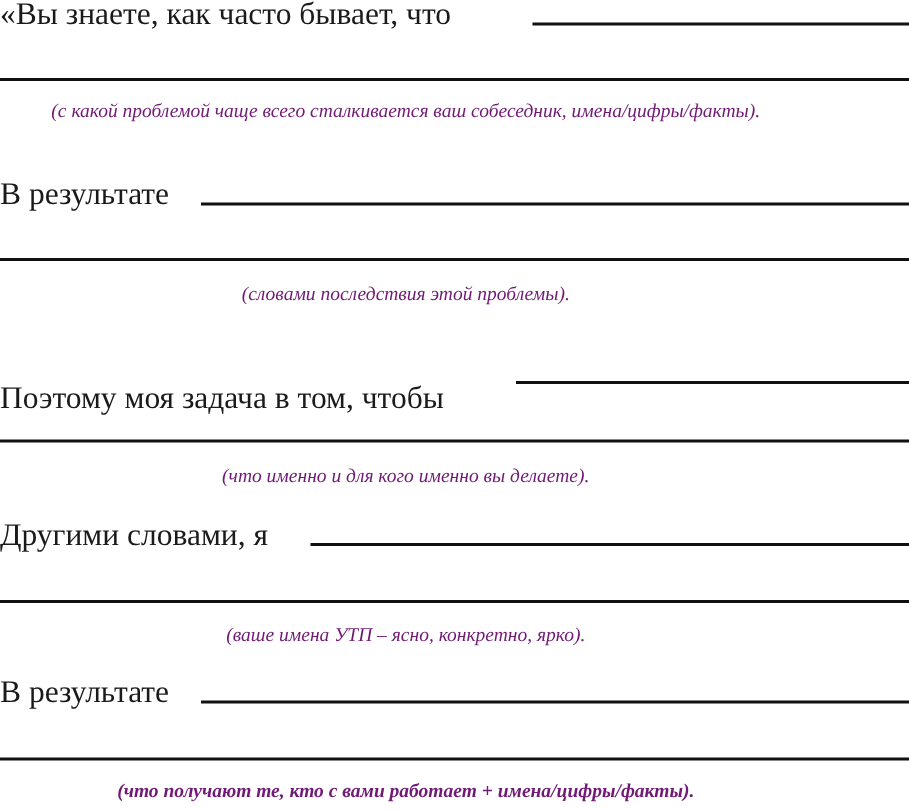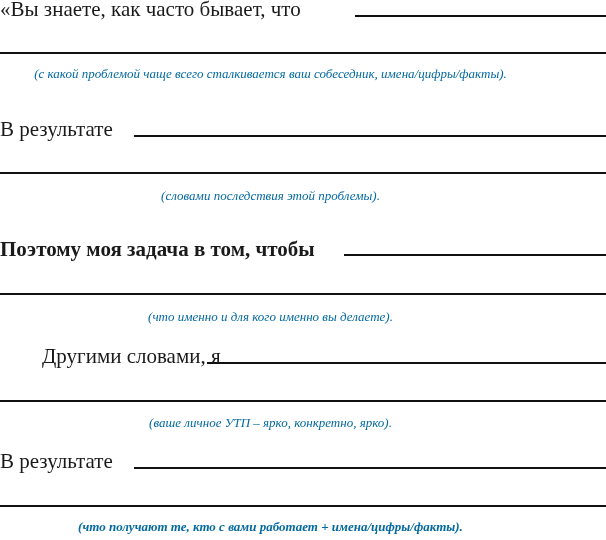--- a/index.html
+++ b/index.html
@@ -1,40 +1,40 @@
 <!DOCTYPE html>
 <html><head>
   <meta charset="utf-8">
   <style>
     html, body { margin: 0; padding: 0; background: #ffffff; }
     body { width: 606px; height: 540px; position: relative; overflow: hidden; color: #1a1a1a; }
     .prompt { position: absolute; left: 0; font-family: "Liberation Serif", "DejaVu Serif", serif; font-size: 21px; line-height: 24px; white-space: nowrap; color: #1a1a1a; }
     .uline { position: absolute; height: 1.5px; background: #111; }
     .full { position: absolute; left: 0; width: 606px; height: 1.5px; background: #111; }
-    .hint { position: absolute; left: 0; width: 541px; text-align: center; font-family: "Liberation Serif", "DejaVu Serif", serif; font-style: italic; font-size: 13px; line-height: 16px; white-space: nowrap; color: #0369a1; }
+    .hint { position: absolute; left: 0; width: 541px; text-align: center; font-family: "Liberation Serif", "DejaVu Serif", serif; font-style: italic; font-size: 13px; line-height: 16px; white-space: nowrap; color: #701a75; }
   </style>
 </head>
 <body>
 
 <div class="prompt" style="top:-3px;">«Вы знаете, как часто бывает, что</div>
 <div class="uline" style="left:355px; width:251px; top:15px;"></div>
 <div class="full" style="top:52px;"></div>
 <div class="hint" style="top:66px;">(с какой проблемой чаще всего сталкивается ваш собеседник, имена/цифры/факты).</div>
 
 <div class="prompt" style="top:117px;">В результате</div>
 <div class="uline" style="left:134px; width:472px; top:135px;"></div>
 <div class="full" style="top:172px;"></div>
 <div class="hint" style="top:188px;">(словами последствия этой проблемы).</div>
 
-<div class="prompt" style="top:237px;font-weight:bold;">Поэтому моя задача в том, чтобы</div>
+<div class="prompt" style="top:253px;">Поэтому моя задача в том, чтобы</div>
 <div class="uline" style="left:344px; width:262px; top:254px;"></div>
 <div class="full" style="top:293px;"></div>
 <div class="hint" style="top:309px;font-family:Liberation Serif, serif;">(что именно и для кого именно вы делаете).</div>
 
-<div class="prompt" style="top:344px;padding-left:42px;">Другими словами, я</div>
+<div class="prompt" style="top:344px;">Другими словами, я</div>
 <div class="uline" style="left:207px; width:399px; top:362px;"></div>
 <div class="full" style="top:400px;"></div>
-<div class="hint" style="top:415px;">(ваше личное УТП – ярко, конкретно, ярко).</div>
+<div class="hint" style="top:415px;">(ваше имена УТП – ясно, конкретно, ярко).</div>
 
 <div class="prompt" style="top:449px;">В результате</div>
 <div class="uline" style="left:134px; width:472px; top:467px;"></div>
 <div class="full" style="top:505px;"></div>
 <div class="hint" style="top:519px;font-weight:bold;">(что получают те, кто с вами работает + имена/цифры/факты).</div>
 
 </body></html>

